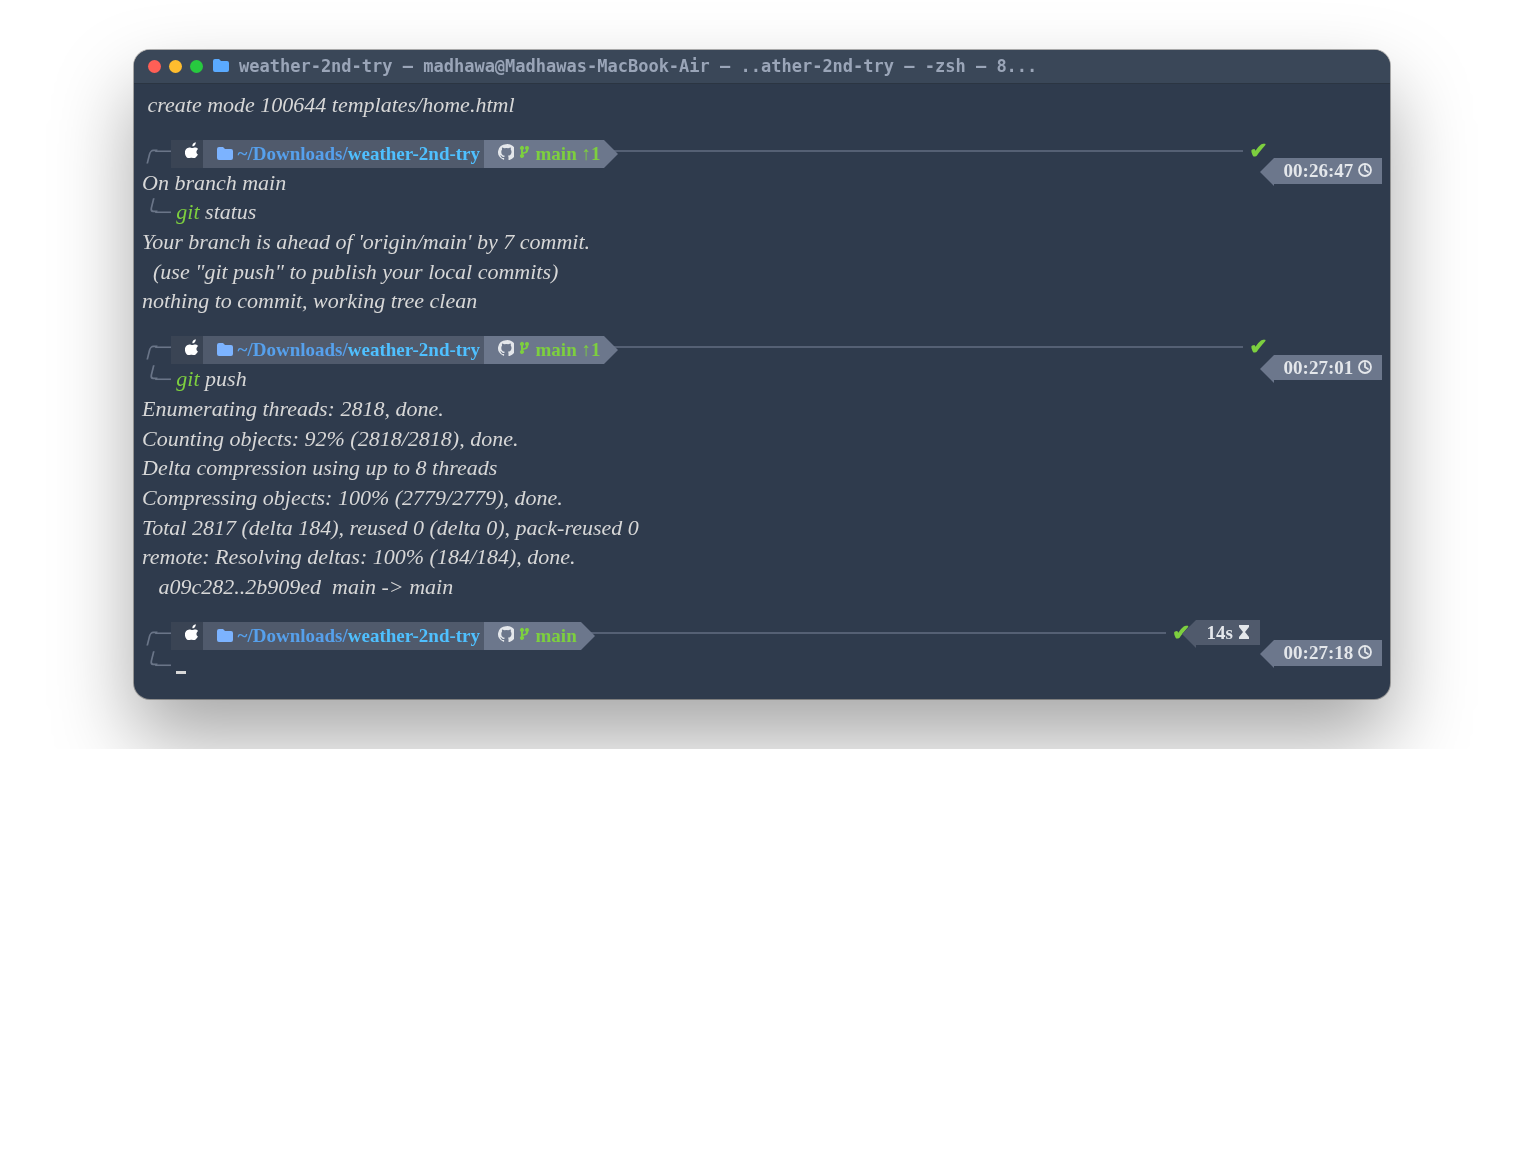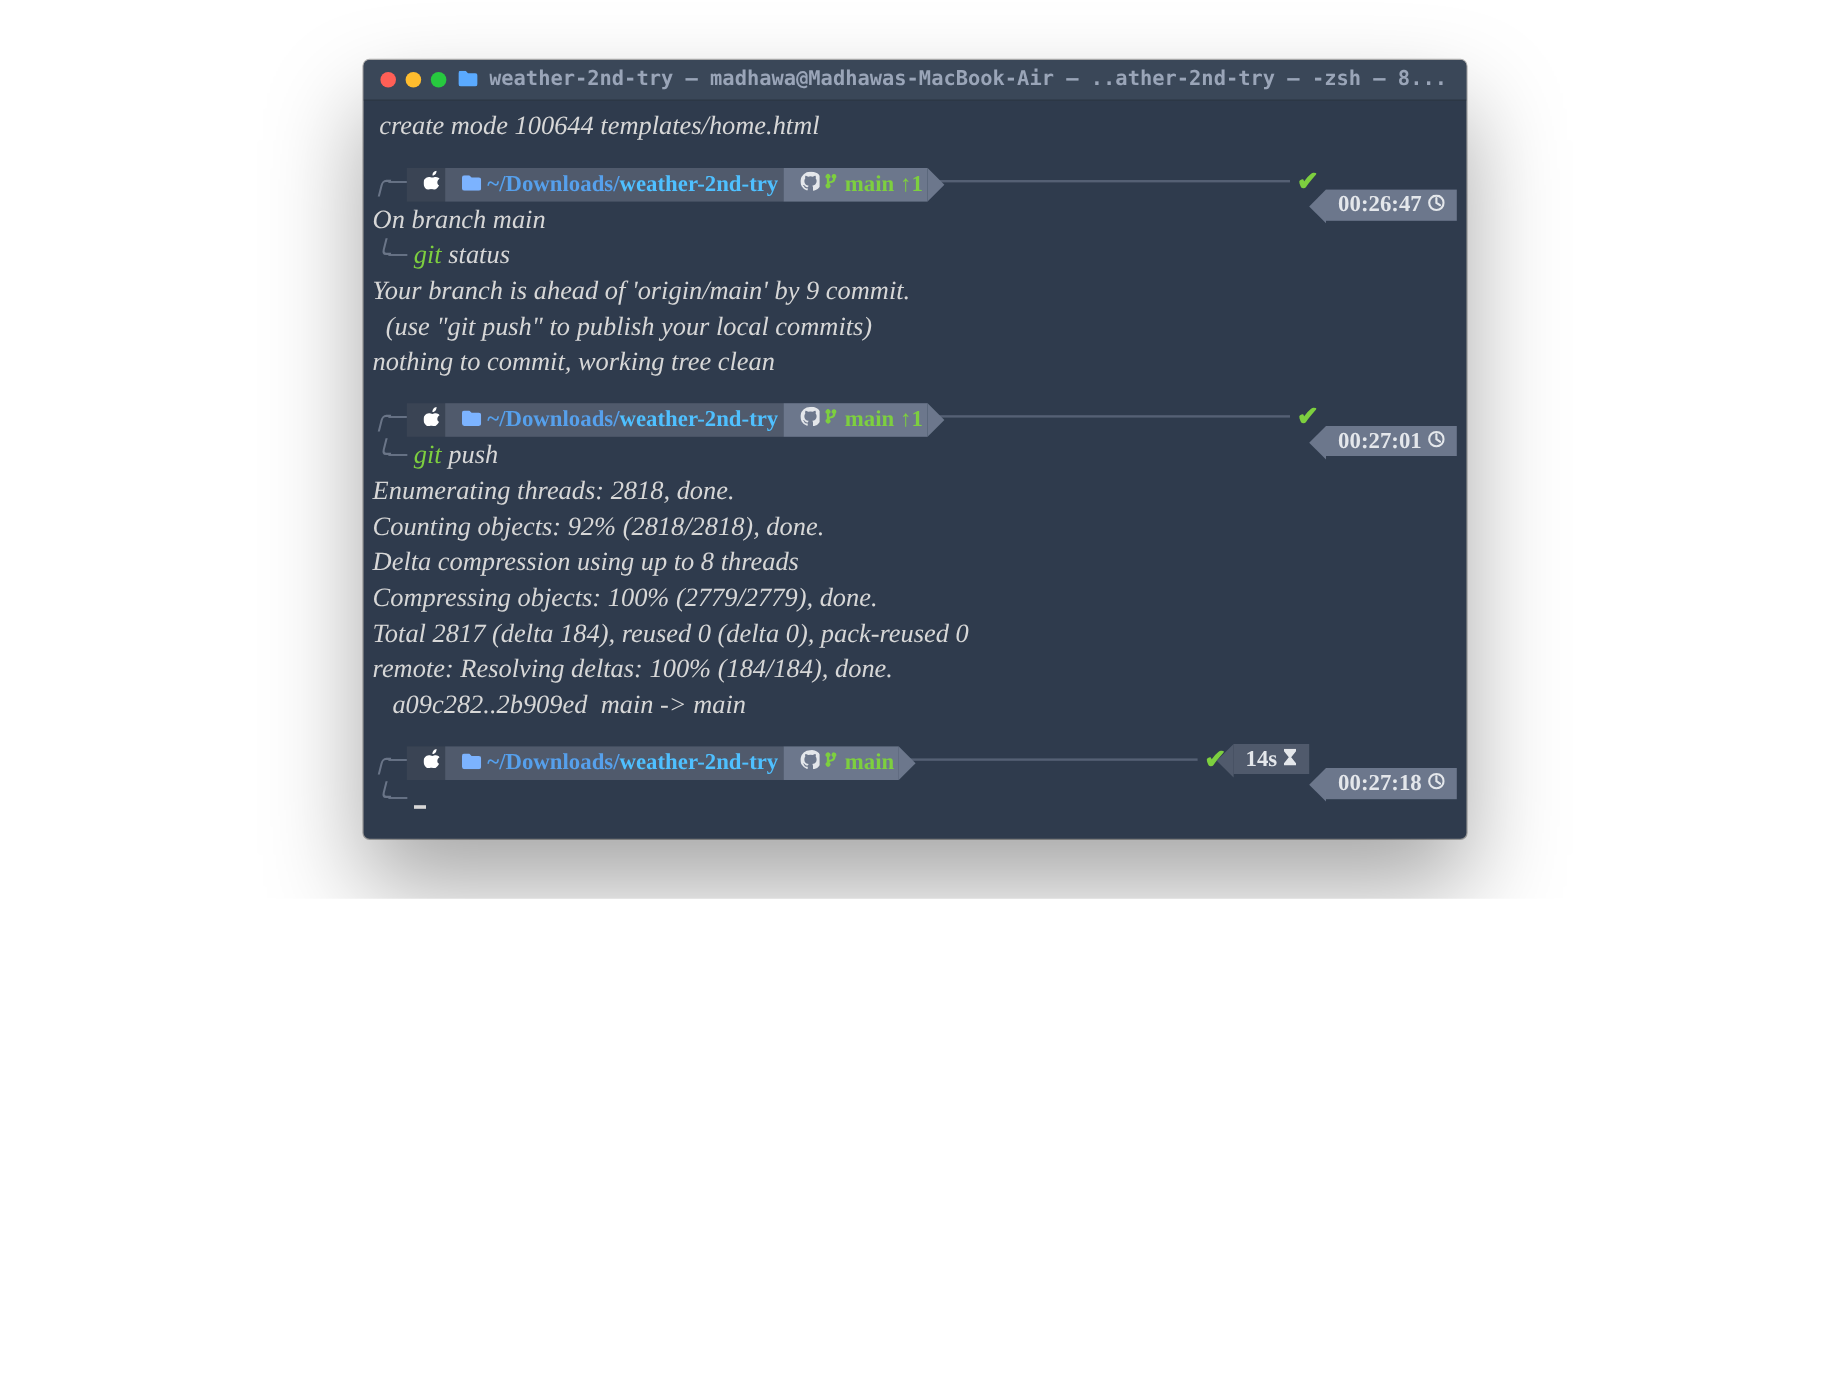--- a/index.html
+++ b/index.html
@@ -25,23 +25,23 @@
     margin: 0;
     padding: 50px;
     background: #ffffff;
     font-family: Menlo, "DejaVu Sans Mono", Consolas, monospace;
     font-style: italic;
     font-weight: 500;
     font-size: 22px;
     line-height: 1.35;
   }
   .window {
-    width: 919px;
+    width: 1256px;
     margin: 0 auto;
-    border-radius: 5px;
+    border-radius: 16px;
     background: var(--bg);
     box-shadow: 0 40px 80px rgba(0,0,0,0.35), 0 0 0 1px rgba(0,0,0,0.3);
     overflow: hidden;
   }
   .titlebar {
     height: 34px;
     background: var(--title-bg);
     display: flex;
     align-items: center;
     padding: 0 14px;
@@ -217,21 +217,21 @@
             <svg width="14" height="14" viewBox="0 0 14 14">
                 <circle cx="7" cy="7" r="6" fill="none" stroke="#e4e7eb" stroke-width="1.8"></circle>
                 <path d="M7 3v4l3 2" fill="none" stroke="#e4e7eb" stroke-width="1.8" stroke-linecap="round"></path>
               </svg>
           </span>
         </span>
       </span>
     </div>
     <div class="line">On branch main</div>
     <div class="line cmdline"><span class="bracket">╰─</span> <span class="kw">git</span><span> status</span></div>
-    <div class="line">Your branch is ahead of 'origin/main' by 9 commit.</div>
+    <div class="line">Your branch is ahead of 'origin/main' by 7 commit.</div>
     <div class="line">  (use "git push" to publish your local commits)</div>
     <div class="line"></div>
     <div class="line">nothing to commit, working tree clean</div>
     <div style="height:14px"></div>
 
     <div class="promptrow">
       <span class="bracket">╭─</span>
       <span class="segments">
         <span class="seg apple">
             <span class="apple-glyph">

